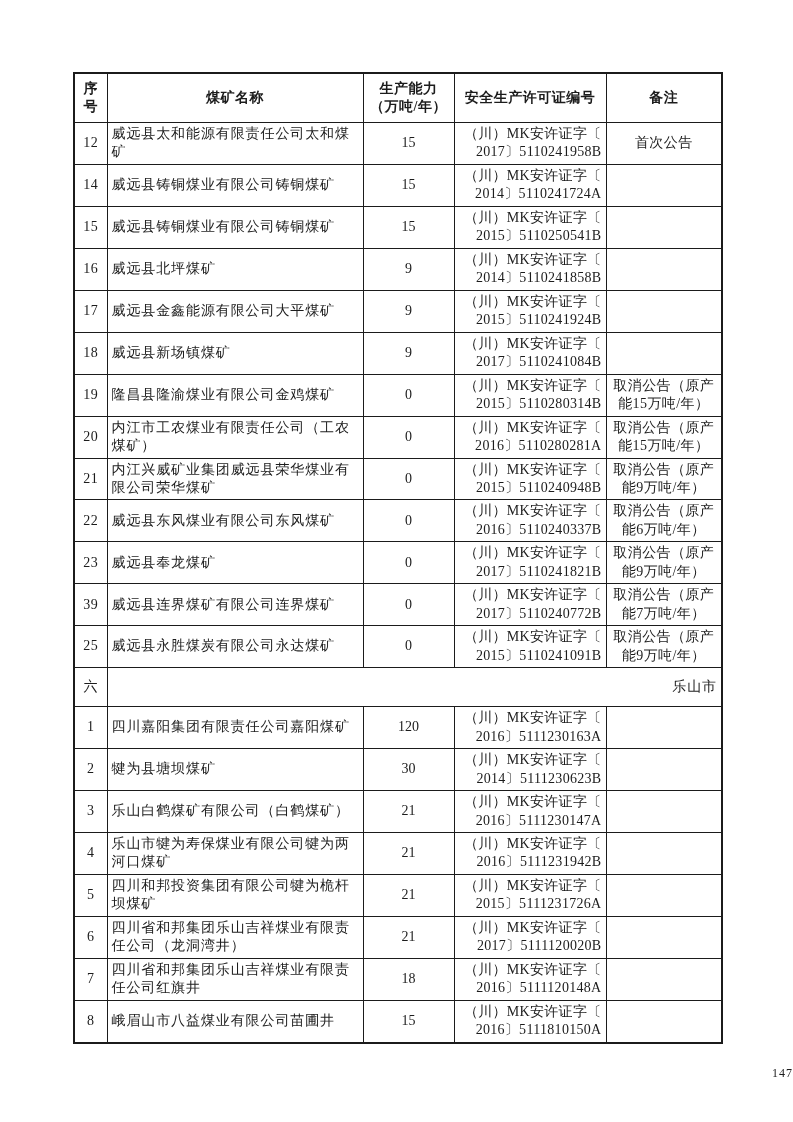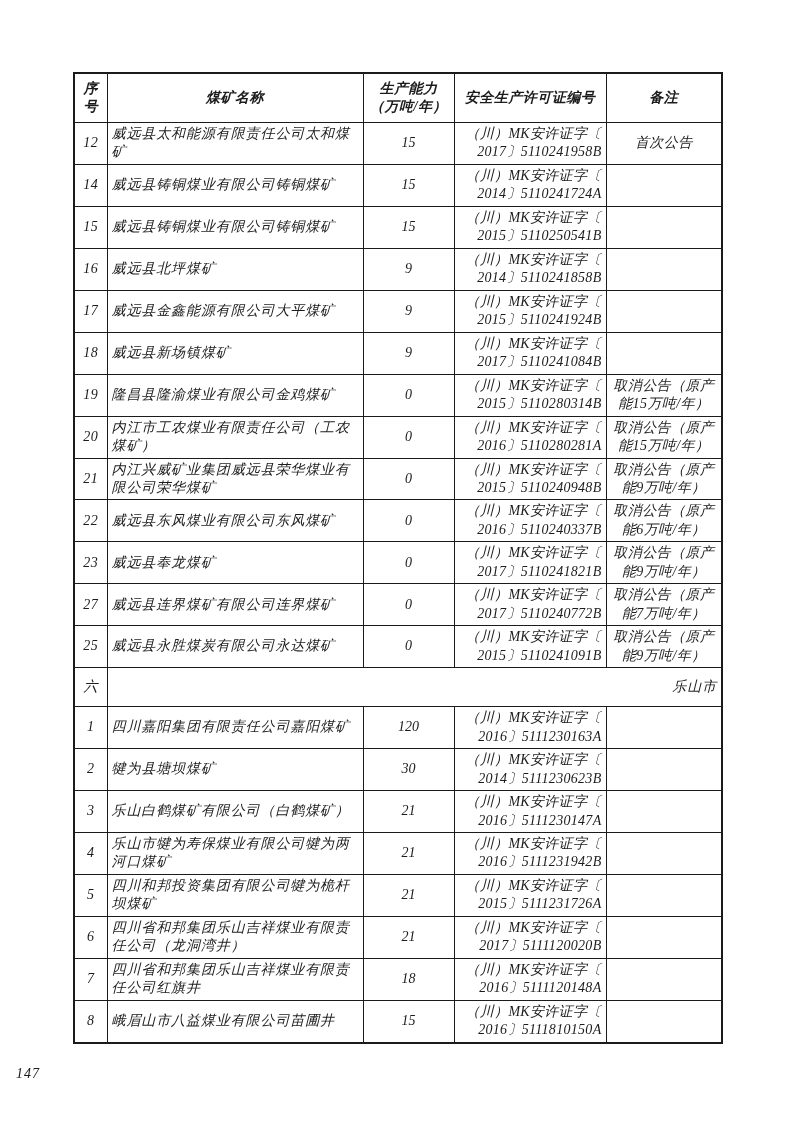--- a/index.html
+++ b/index.html
@@ -11,21 +11,20 @@
     width: 793px;
     height: 1122px;
     position: relative;
     font-family: "Liberation Serif", "DejaVu Serif", serif;
     color: #1c1c1c;
   }
   .sheet {
     position: absolute;
     inset: 0;
     background: #ffffff;
-    font-style: italic;
   }
   table.mine-table {
     position: absolute;
     left: 73px;
     top: 72px;
     width: 648px;
     border-collapse: collapse;
     table-layout: fixed;
     border: 2px solid #1b1b1b;
   }
@@ -80,22 +79,22 @@
     letter-spacing: 0.9px;
   }
   tr.section-row td {
     height: 34px;
   }
   .page-number {
     position: absolute;
     left: 16px;
     right: 0;
     top: 1066px;
-    text-align: left;
-    font-size: 14px;
+    text-align: right;
+    font-size: 12px;
     letter-spacing: 1px;
   }
 </style>
 </head>
 <body>
 
 <div class="sheet">
 
   <table class="mine-table">
     <colgroup>
@@ -203,21 +202,21 @@
         <tr>
           <td class="c-index">23</td>
           <td class="c-name">威远县奉龙煤矿</td>
           <td class="c-cap">0</td>
           <td class="c-lic">（川）MK安许证字〔
 2017〕5110241821B</td>
           <td class="c-rem">取消公告（原产
 能9万吨/年）</td>
         </tr>
         <tr>
-          <td class="c-index">27</td>
+          <td class="c-index">39</td>
           <td class="c-name">威远县连界煤矿有限公司连界煤矿</td>
           <td class="c-cap">0</td>
           <td class="c-lic">（川）MK安许证字〔
 2017〕5110240772B</td>
           <td class="c-rem">取消公告（原产
 能7万吨/年）</td>
         </tr>
         <tr>
           <td class="c-index">25</td>
           <td class="c-name">威远县永胜煤炭有限公司永达煤矿</td>

